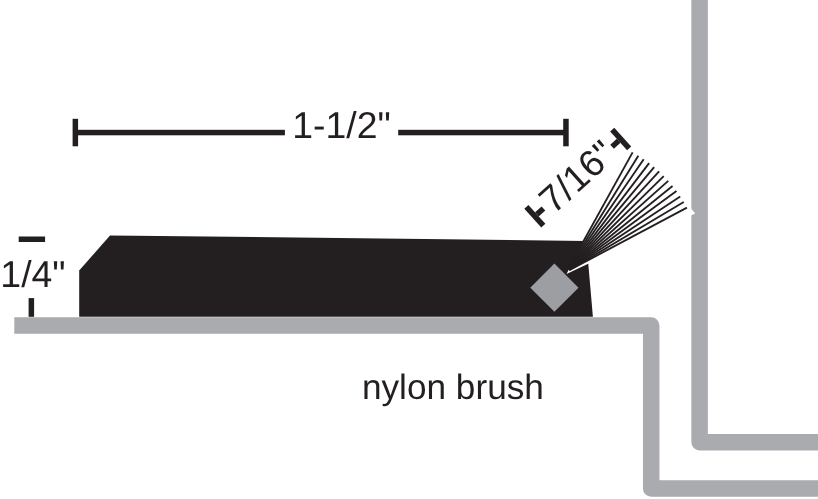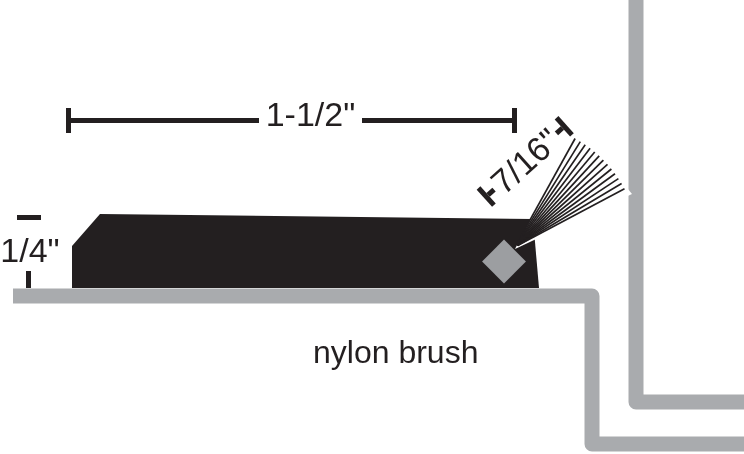--- a/index.html
+++ b/index.html
@@ -69,21 +69,21 @@
   .tick7 { display: flex; align-items: center; }
   .t-bar  { width: 5px; height: 23px; background: var(--line-black, #231f20); }
   .t-stub { width: 8px; height: 5px;  background: var(--line-black, #231f20); }
   .dim-rotated .dim-label-inline {
     font-size: 34px;
     line-height: 1;
   }
 
   .caption {
     position: absolute;
-    left: 313px;
+    left: 329px;
     top: 336px;
     font-size: 32px;
     line-height: 1;
     white-space: nowrap;
   }
 </style>
 </head>
 <body>
 
 <div class="canvas" style="--line-black: #231f20; --metal-gray: #a9abae; --holder-gray: #9c9ea1; --bg: #ffffff;">

